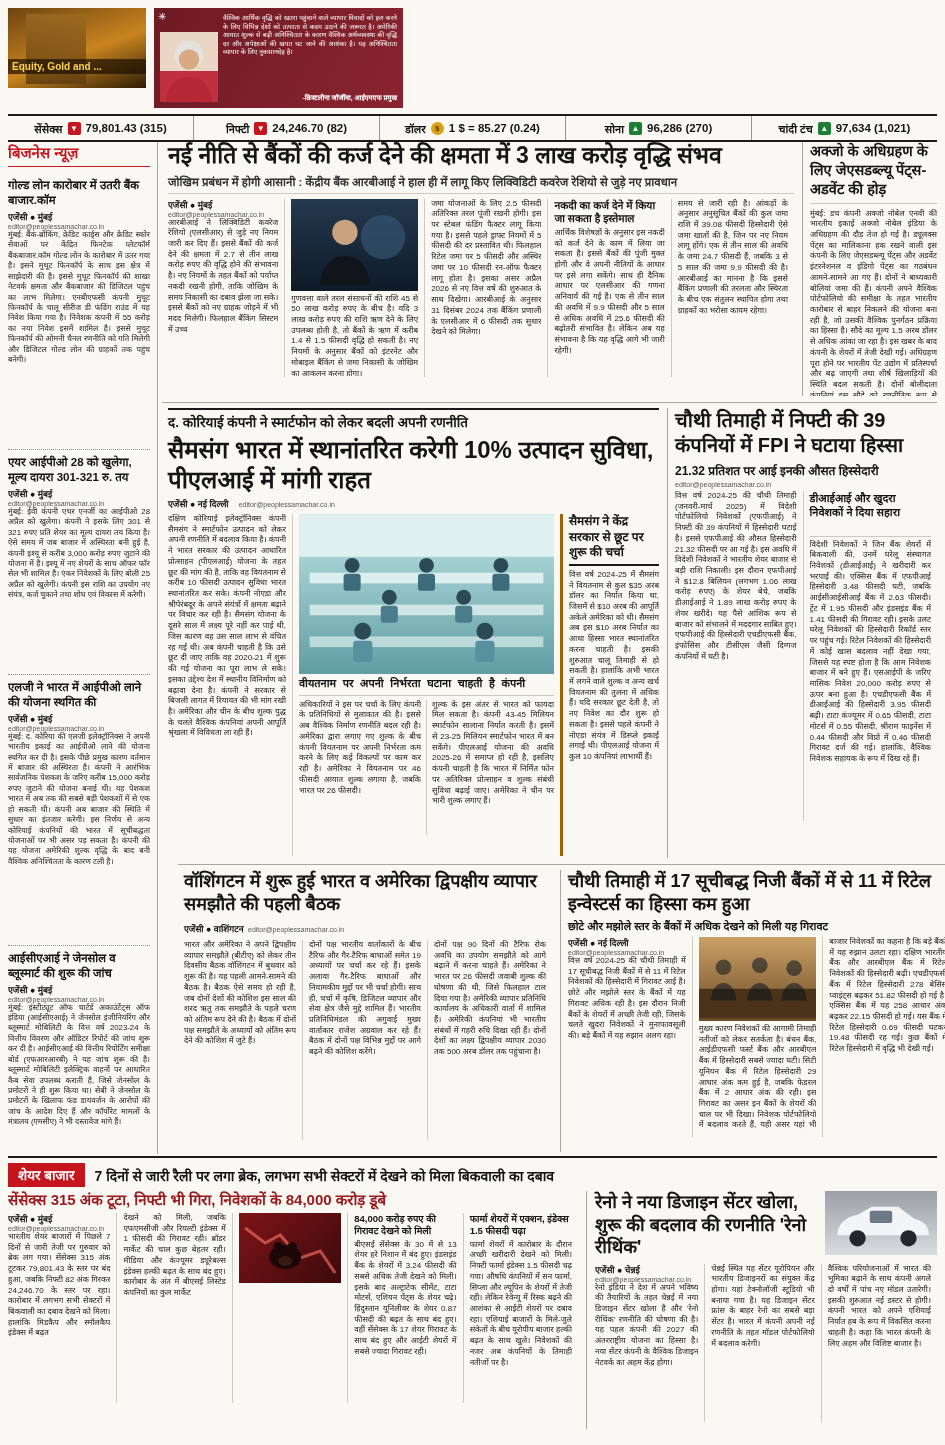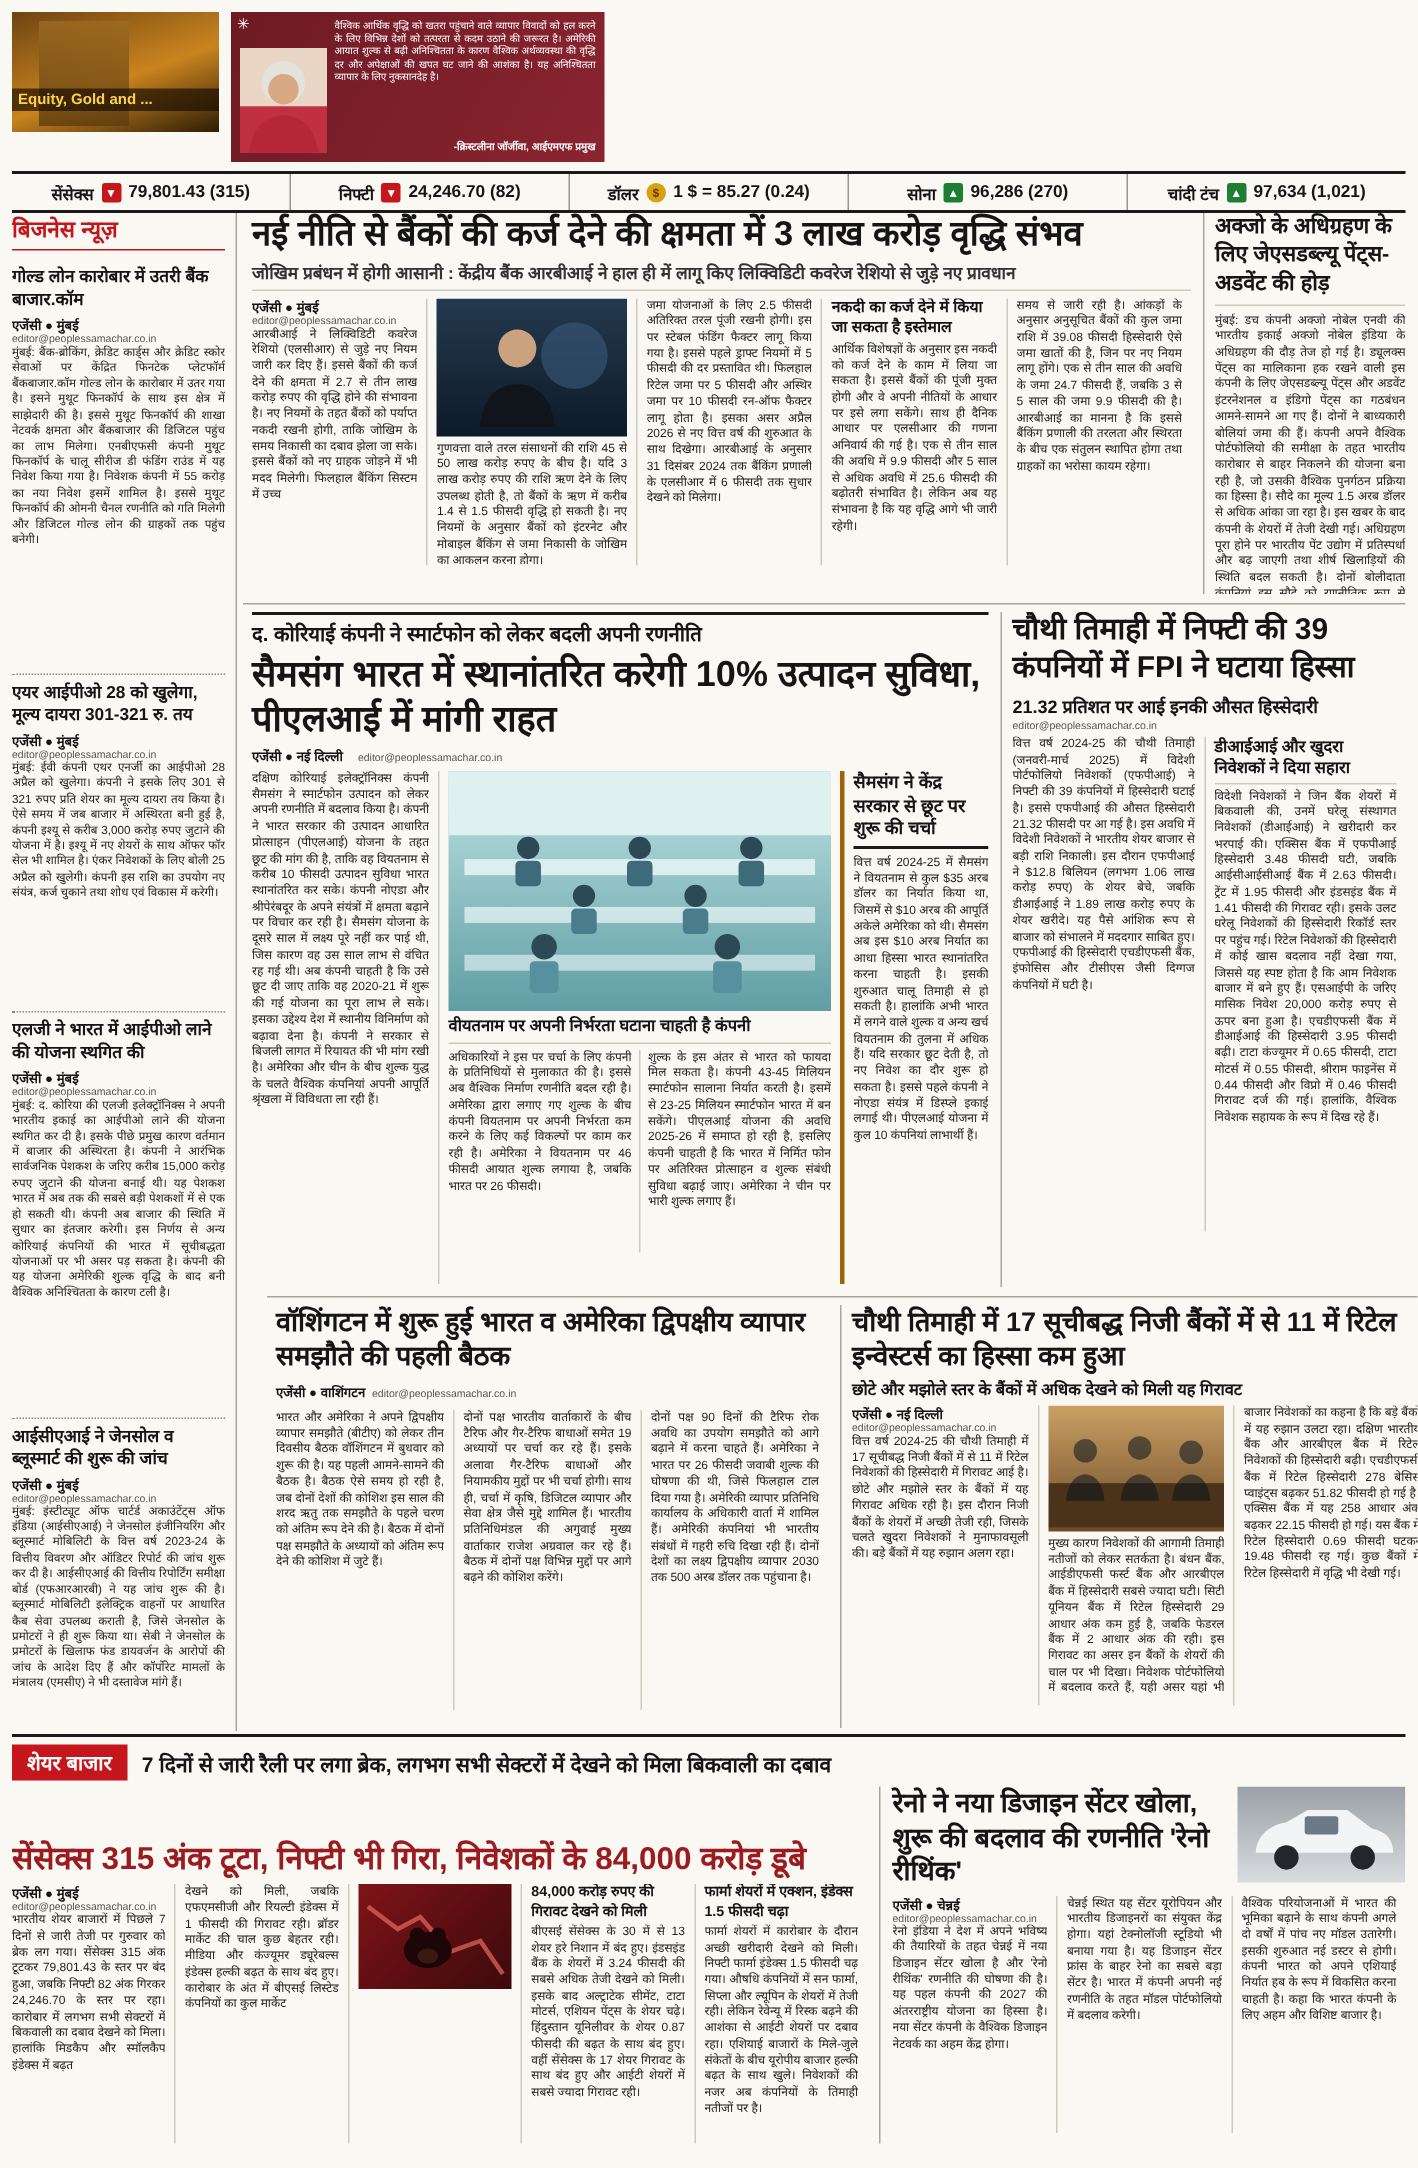--- a/index.html
+++ b/index.html
@@ -62,46 +62,46 @@
   .h-akzo{font-size:14.5px;font-weight:bold;line-height:1.3;margin-bottom:5px;border-bottom:1px solid #cdc9bf;padding-bottom:4px;}
   .row2{position:absolute;left:162px;top:402px;width:775px;height:456px;display:flex;border-top:1px solid #aaa59b;padding-top:5px;box-sizing:border-box;}
   .samsung{width:505px;padding:0 8px 0 6px;box-sizing:border-box;overflow:hidden;}
   .kicker{font-size:13.5px;font-weight:bold;border-top:2px solid #1a1a1a;padding:3px 0 2px;}
   .h-sam{font-size:24px;font-weight:bold;line-height:1.25;margin:2px 0 3px;}
   .sam-by{display:flex;gap:10px;align-items:baseline;margin-bottom:4px;}
   .sam-cols{display:flex;height:342px;}
   .sam-left{width:118px;padding-right:6px;border-right:1px solid #cdc9bf;overflow:hidden;}
   .sam-center{width:255px;padding:0 6px;overflow:hidden;}
   .sam-photo{height:160px;background:linear-gradient(#bfe3e4,#5f9ea4);}
-  .sam-sub{font-size:11px;font-weight:bold;text-align:left;line-height:1.25;margin:4px 0;border-bottom:1px solid #cdc9bf;padding-bottom:3px;}
+  .sam-sub{font-size:11px;font-weight:bold;text-align:left;line-height:1.25;margin:4px 0;border-bottom:1px solid #cdc9bf;padding-bottom:3px;font-family:Liberation Mono, monospace;}
   .sam-subcols{display:flex;height:135px;}
   .sam-subcols .scol{flex:1;overflow:hidden;}
   .sam-subcols .scol + .scol{border-left:1px solid #cdc9bf;padding-left:5px;margin-left:5px;}
   .sam-rail{flex:1;border-left:3px solid #a16207;padding-left:6px;overflow:hidden;}
   .rail-head{font-size:12px;font-weight:bold;line-height:1.3;border-bottom:2px solid #1a1a1a;padding-bottom:3px;margin-bottom:4px;}
   .fpi{flex:1;border-left:1px solid #aaa59b;padding-left:7px;overflow:hidden;}
   .h-fpi{font-size:20px;font-weight:bold;line-height:1.25;}
   .sub-fpi{font-size:12px;font-weight:bold;margin:4px 0 2px;}
   .fpi-cols{height:330px;margin-top:3px;}
-  .fpi-head2{font-size:11px;font-weight:bold;line-height:1.3;margin-bottom:3px;border-bottom:1px solid #cdc9bf;padding-bottom:2px;}
+  .fpi-head2{font-size:11px;font-weight:bold;line-height:1.3;margin-bottom:3px;border-bottom:1px solid #cdc9bf;padding-bottom:16px;}
   .row3{position:absolute;left:178px;top:864px;width:775px;height:288px;display:flex;border-top:1px solid #aaa59b;padding-top:5px;box-sizing:border-box;}
   .washington{width:382px;padding:0 8px 0 6px;box-sizing:border-box;overflow:hidden;}
   .h-std{font-size:18px;font-weight:bold;line-height:1.25;}
   .retail{flex:1;border-left:1px solid #aaa59b;padding-left:7px;overflow:hidden;}
   .sub-std{font-size:11px;font-weight:bold;margin:3px 0;}
   .row3 .cols{height:200px;margin-top:4px;}
   .retail-photo{height:84px;background:linear-gradient(#caa064,#6b4a28);margin-bottom:3px;}
   
   .market{position:absolute;left:8px;top:1156px;width:929px;height:281px;border-top:2px solid #1a1a1a;padding-top:5px;box-sizing:border-box;overflow:hidden;}
   .mk-header{display:flex;align-items:center;gap:10px;margin-bottom:4px;}
   .mk-badge{background:#c4161c;color:#fff;font-size:13.5px;font-weight:bold;padding:3px 10px;flex:0 0 auto;}
   .mk-strip{font-size:14px;font-weight:bold;}
   .mk-row{display:flex;height:238px;}
   .sensex{width:578px;padding-right:8px;box-sizing:border-box;overflow:hidden;}
-  .h-sensex{color:#9a1b20;font-size:21px;font-weight:bold;line-height:1.2;margin-bottom:4px;margin-top:36px;}
+  .h-sensex{color:#9a1b20;font-size:15px;font-weight:bold;line-height:1.2;margin-bottom:4px;}
   .sensex .cols{height:190px;}
   .bear-photo{height:70px;background:linear-gradient(135deg,#7e1418,#3c0a0c);margin-bottom:3px;}
   .mini-head{font-size:9.5px;font-weight:bold;line-height:1.3;margin-bottom:2px;}
   .renault{flex:1;border-left:1px solid #aaa59b;padding-left:8px;overflow:hidden;}
   .ren-top{display:flex;gap:8px;}
   .h-ren{font-size:18px;font-weight:bold;line-height:1.25;flex:1;}
   .ren-photo{width:112px;height:64px;background:linear-gradient(#9aa0a6,#d9dcdf);flex:0 0 auto;}
   .renault .cols{height:158px;margin-top:5px;}
   .sil{fill:rgba(10,20,30,.55);}
 </style>

